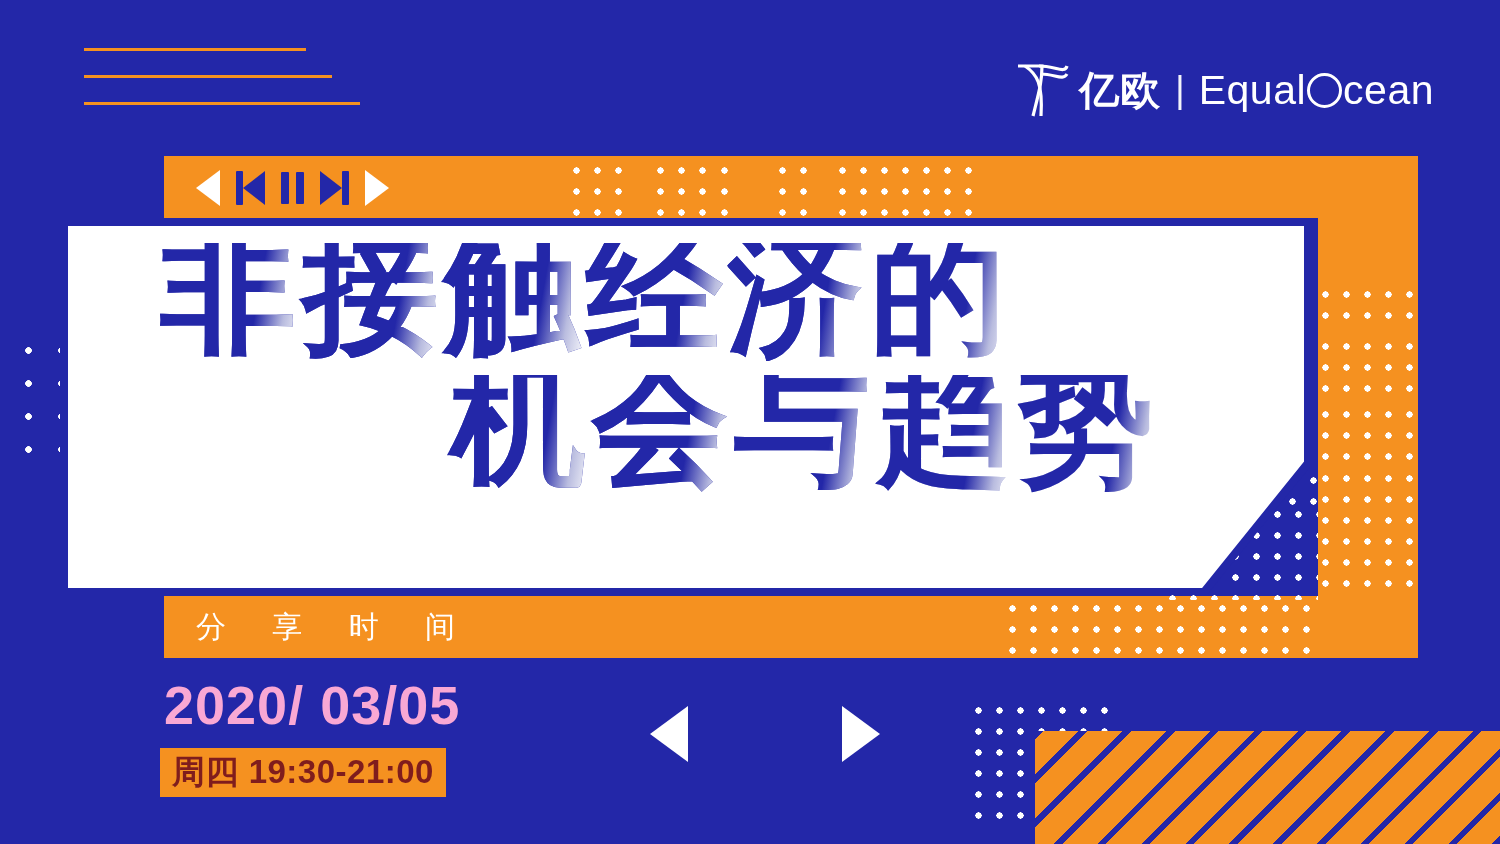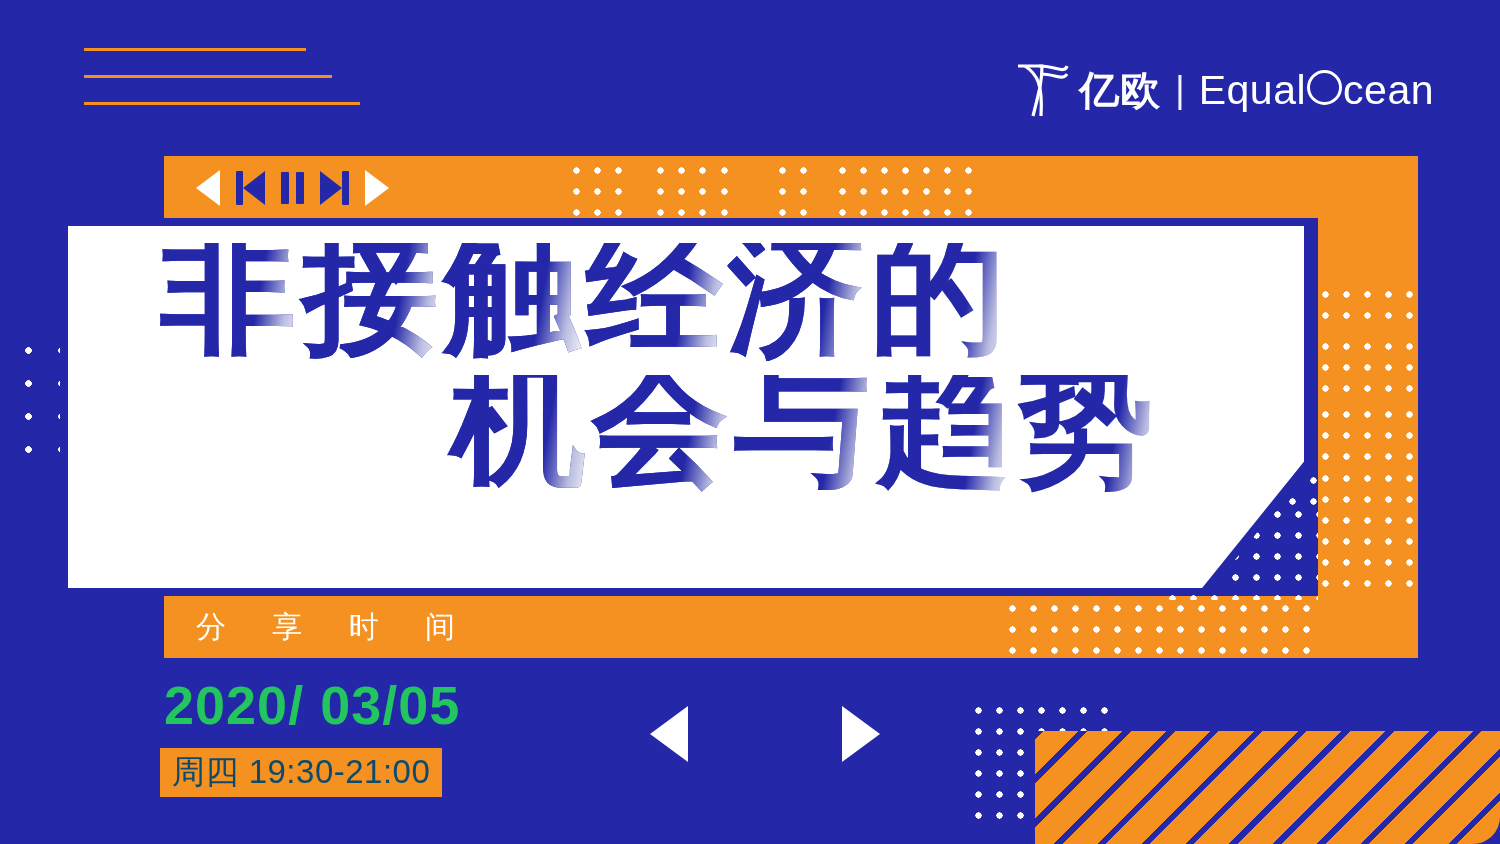--- a/index.html
+++ b/index.html
@@ -2,42 +2,42 @@
 <html><head>
 <meta charset="utf-8">
 <style>
   html,body{margin:0;padding:0;}
   body{
     width:1500px;height:844px;overflow:hidden;
     background:#2327a8;
     font-family:"Liberation Sans","DejaVu Sans",sans-serif;
     position:relative;
   }
-  .stage{position:absolute;inset:0;width:1500px;height:844px;overflow:hidden;background:#2327a8;border-radius:27px;}
+  .stage{position:absolute;inset:0;width:1500px;height:844px;overflow:hidden;background:#2327a8;}
 
   
   .tl-lines{position:absolute;left:84px;top:48px;}
   .tl-lines i{display:block;height:3px;background:#f59120;margin-bottom:24px;}
   .tl-lines i:nth-child(1){width:222px;}
   .tl-lines i:nth-child(2){width:248px;}
   .tl-lines i:nth-child(3){width:276px;}
 
   
   .left-dots{
     position:absolute;left:10px;top:332px;width:50px;height:140px;
     background-image:radial-gradient(#ffffff 3.1px, transparent 3.4px);
     background-size:33px 33px;background-position:2px 2px;
   }
 
   
   .logo{position:absolute;right:66px;top:62px;display:flex;align-items:center;gap:0px;color:#fff;}
   .logo .mark{width:58px;height:56px;margin-right:6px;display:block;}
   .logo .cn{font-size:40px;font-weight:700;letter-spacing:1px;line-height:1;}
   .logo .bar{font-size:36px;font-weight:300;margin:0 14px 0 14px;line-height:1;opacity:.95;}
-  .logo .en{font-size:41px;font-weight:400;letter-spacing:.5px;line-height:1;display:flex;}
+  .logo .en{font-size:41px;font-weight:400;letter-spacing:.5px;line-height:1;display:flex;align-items:center;}
   .logo .en .ring{display:inline-block;width:29px;height:29px;border:3px solid #fff;border-radius:50%;margin:0 1px;vertical-align:-3px;}
 
   
   .frame-top{position:absolute;left:164px;top:156px;width:1254px;height:62px;background:#f59120;}
   .frame-top-dots{position:absolute;left:564px;top:156px;width:420px;height:62px;}
   .frame-right{position:absolute;left:1318px;top:218px;width:100px;height:440px;background:#f59120;}
   .frame-bottom{position:absolute;left:164px;top:596px;width:1254px;height:62px;background:#f59120;}
 
   .dotpane{
     position:absolute;
@@ -92,22 +92,22 @@
   }
   .tline2{margin-top:14px;text-align:right;}
 
   
   .share-band{position:absolute;left:164px;top:596px;height:62px;display:flex;align-items:center;justify-content:flex-end;}
   .share-band span{
     color:#ffffff;font-size:30px;font-weight:500;letter-spacing:19px;margin-left:32px;
   }
 
   
-  .date{position:absolute;left:164px;top:678px;color:#22c55e;font-size:54px;font-weight:700;letter-spacing:1px;line-height:1;white-space:nowrap;}
-  .timebadge{position:absolute;left:160px;top:748px;background:#f59120;color:#0c4a6e;font-size:33px;font-weight:400;padding:7px 12px 9px 12px;letter-spacing:.5px;white-space:nowrap;line-height:1;text-align:right;}
+  .date{position:absolute;left:164px;top:678px;color:#f9a8d4;font-size:54px;font-weight:700;letter-spacing:1px;line-height:1;white-space:nowrap;}
+  .timebadge{position:absolute;left:160px;top:748px;background:#f59120;color:#7f1d1d;font-size:33px;font-weight:700;padding:7px 12px 9px 12px;letter-spacing:.5px;white-space:nowrap;line-height:1;text-align:right;}
 
   
   .navarrows{position:absolute;left:650px;top:706px;width:230px;height:56px;}
   .navarrows .a-l{position:absolute;left:0;top:0;width:0;height:0;border-top:28px solid transparent;border-bottom:28px solid transparent;border-right:38px solid #ffffff;}
   .navarrows .a-r{position:absolute;right:0;top:0;width:0;height:0;border-top:28px solid transparent;border-bottom:28px solid transparent;border-left:38px solid #ffffff;}
 
   
   .bottom-dots{
     position:absolute;left:968px;top:700px;width:140px;height:125px;
     background-image:radial-gradient(#ffffff 3.0px, transparent 3.3px);

